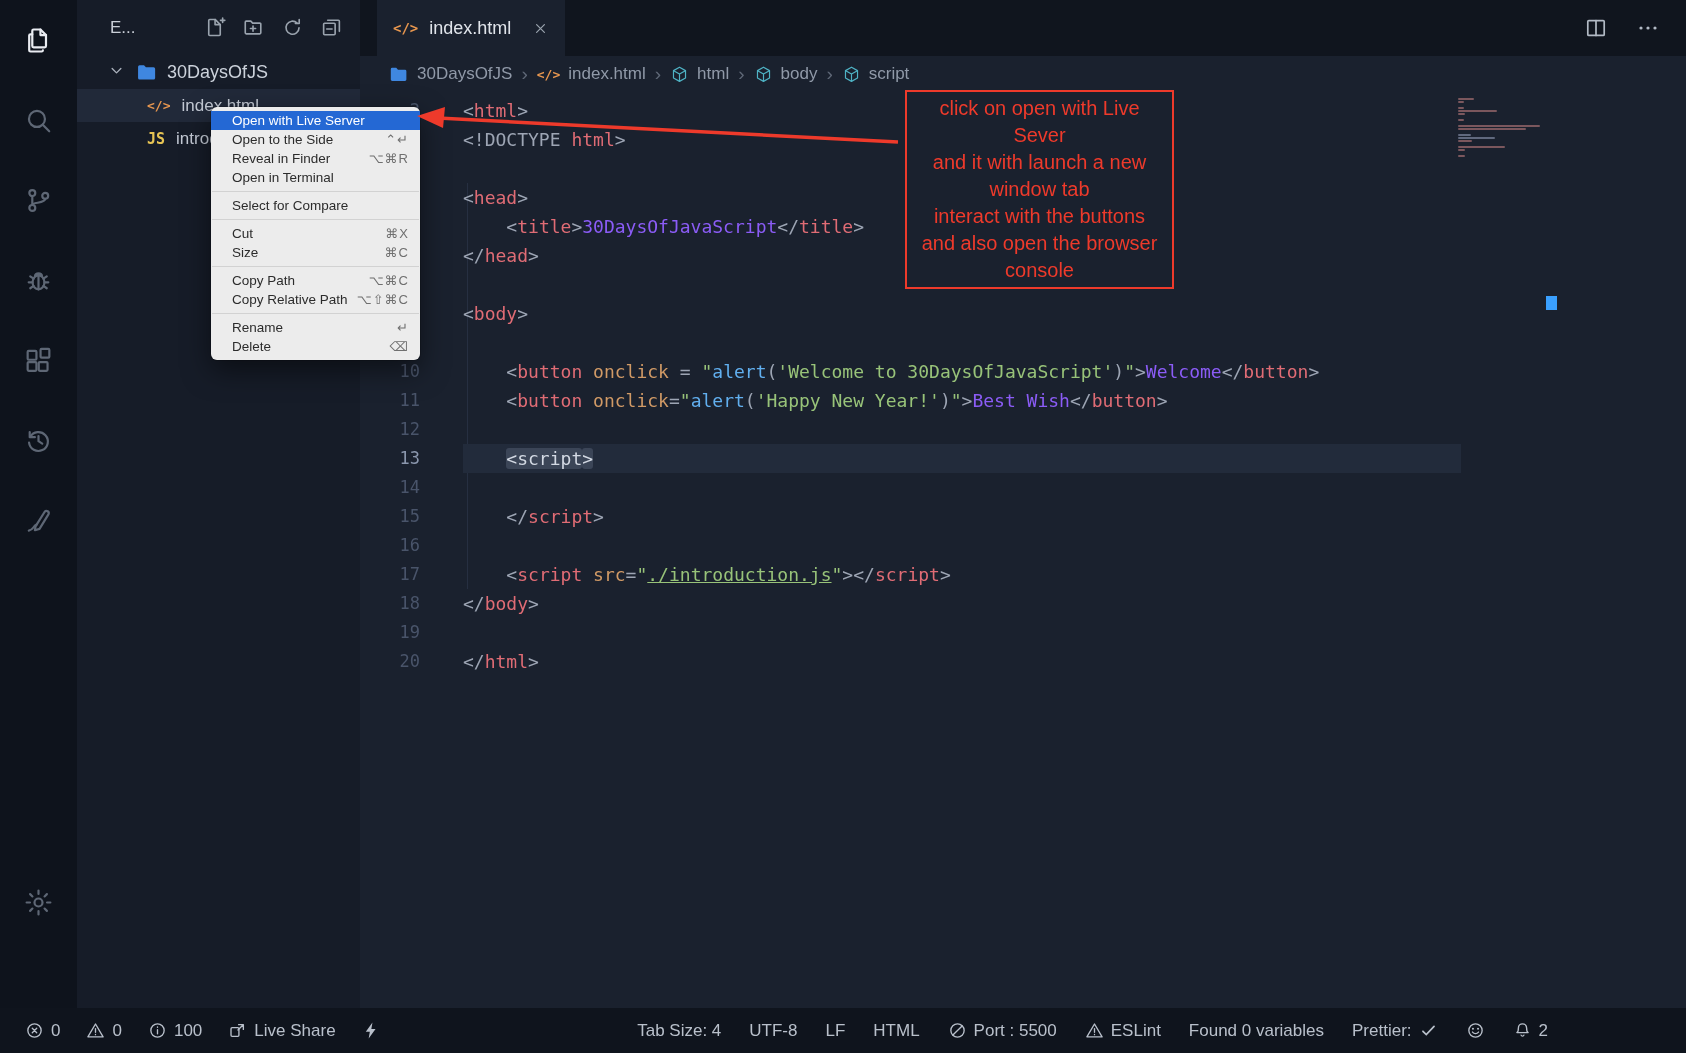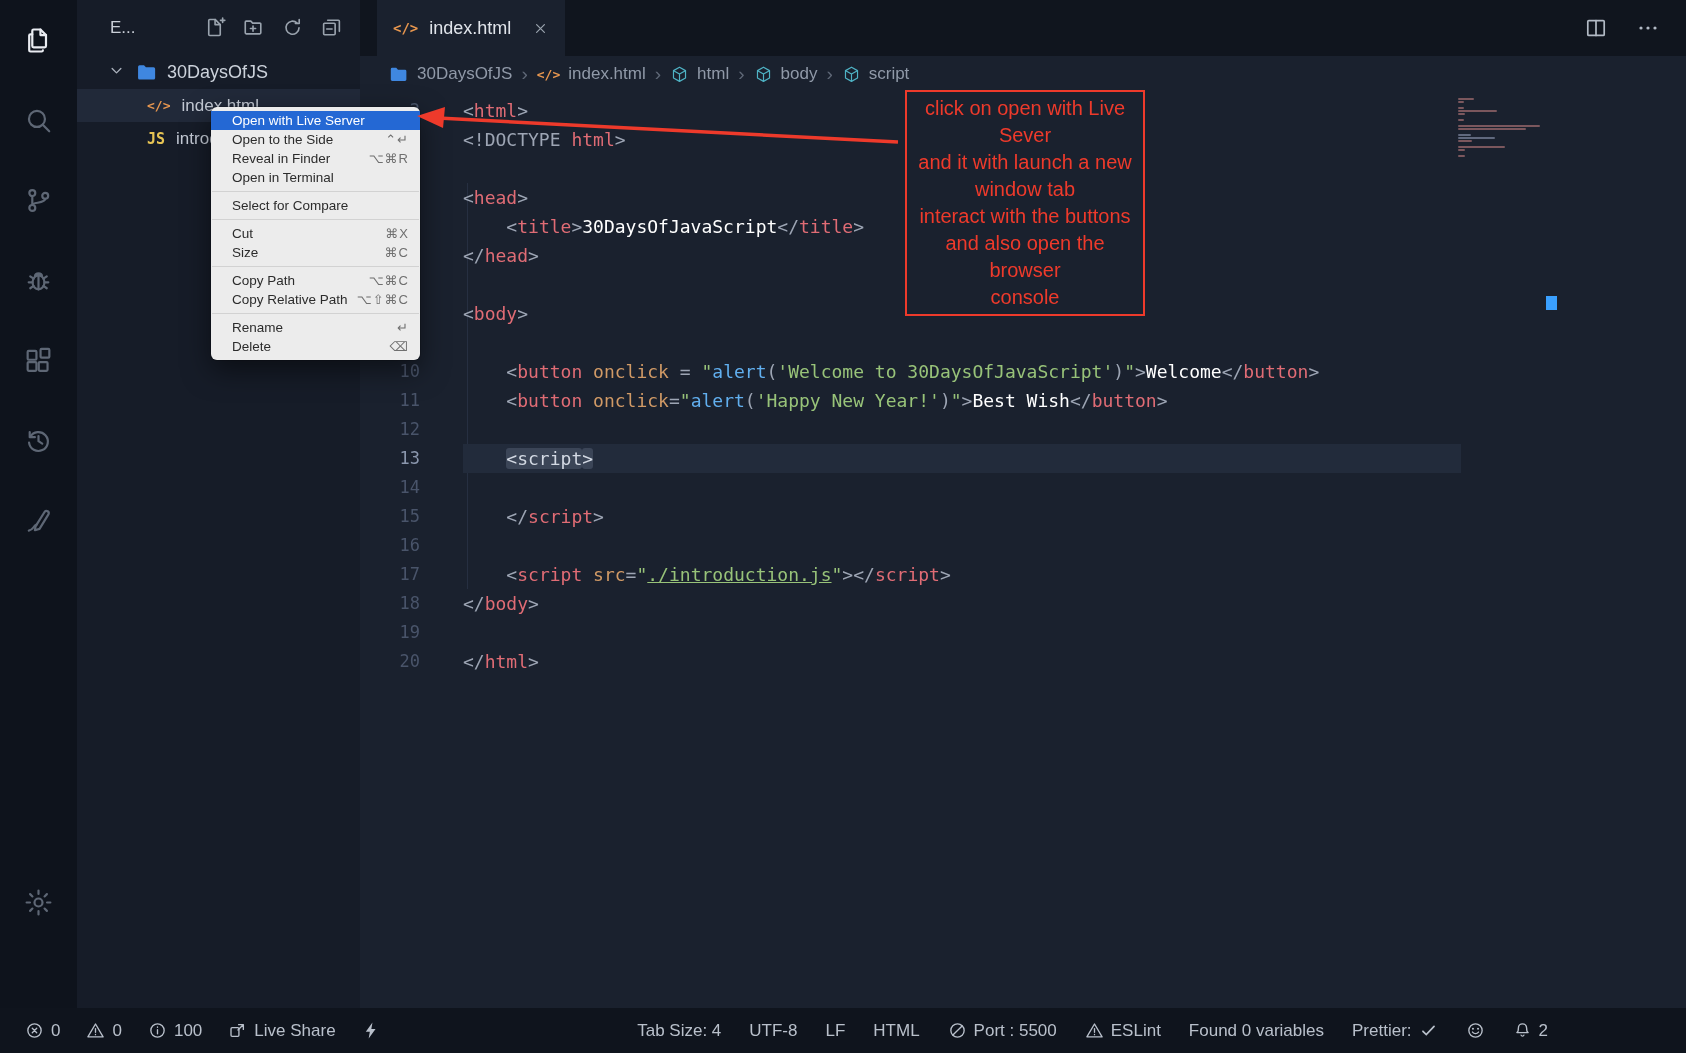--- a/index.html
+++ b/index.html
@@ -60,40 +60,40 @@
 
   
   #editor{flex:1;position:relative;font-family:"DejaVu Sans Mono",monospace;font-size:18px;overflow:hidden;}
   #code{position:absolute;top:4px;left:0;right:0;}
   .line{display:flex;height:29px;line-height:29px;white-space:pre;position:relative;}
   .ln{flex:none;width:60px;text-align:right;color:#49546a;font-size:17px;z-index:1;}
   .lc{margin-left:43px;z-index:1;position:relative;}
   .line.hl::before{content:'';position:absolute;left:103px;right:225px;top:0;bottom:0;background:#222b3b;}
   .line.hl .ln{color:#8b97ad;}
   .tok.p{color:#9da5b4;} .tok.tag{color:var(--tag-red,#e06c75);} .tok.at{color:var(--attr-orange,#d19a66);}
-  .tok.s{color:var(--str-green,#98c379);} .tok.fn{color:var(--fn-blue,#61afef);} .tok.tx{color:#ffffff;}
+  .tok.s{color:var(--str-green,#98c379);} .tok.fn{color:var(--fn-blue,#61afef);} .tok.tx{color:#8b5cf6;}
   .tok.lk{color:var(--str-green,#98c379);text-decoration:underline;}
   .tok.selTok{color:#d3d9e3;}
   .tok.mark{background:#3b4557;border-radius:3px;}
   .indent-guide{position:absolute;left:107px;top:91px;height:406px;width:1px;background:#262f41;}
   #minimap{position:absolute;top:6px;right:142px;width:86px;}
   .mm-bar{height:2px;margin-bottom:1px;border-radius:1px;opacity:.75;}
   .ovr-marker{position:absolute;right:129px;top:204px;width:11px;height:14px;background:var(--marker-blue,#3aa0ff);}
 
   
   #context-menu{position:absolute;left:211px;top:107px;width:209px;background:#ececec;border-radius:6px;
     box-shadow:0 10px 28px rgba(0,0,0,.5), 0 0 0 1px rgba(0,0,0,.15);padding:4px 0;z-index:50;
     font-size:13.5px;color:#2c2c2c;}
   .menu-item{display:flex;align-items:center;height:19px;padding:0 11px 0 21px;cursor:pointer;}
   .menu-item .mi-shortcut{margin-left:auto;color:#6f6f6f;letter-spacing:1px;font-size:13px;}
   .menu-item.hl{background:var(--menu-highlight,#2a6bd6);color:#fff;}
   .menu-sep{height:1px;background:#d2d2d2;margin:4px 1px;}
 
   
-  #note{position:absolute;left:905px;top:90px;width:240px;border:2px solid var(--annotation-red,#e8372a);
+  #note{position:absolute;left:905px;top:90px;width:269px;border:2px solid var(--annotation-red,#e8372a);
     color:var(--annotation-red,#e8372a);font-size:20px;line-height:27px;text-align:center;padding:3px 4px;z-index:40;}
   #arrow-overlay{position:absolute;left:0;top:0;z-index:60;pointer-events:none;}
   #arrow-overlay line{stroke:var(--annotation-red,#e8372a);stroke-width:3.5;}
   #arrow-overlay polygon{fill:var(--annotation-red,#e8372a);}
 
   
   #statusbar{position:absolute;left:0;right:0;bottom:0;height:45px;background:var(--status-bg);
     display:flex;align-items:center;color:#b9c0cb;font-size:17px;padding:0 138px 0 25px;z-index:20;}
   .sb-left{display:flex;align-items:center;gap:26px;}
   .sb-right{margin-left:auto;display:flex;align-items:center;gap:28px;}

